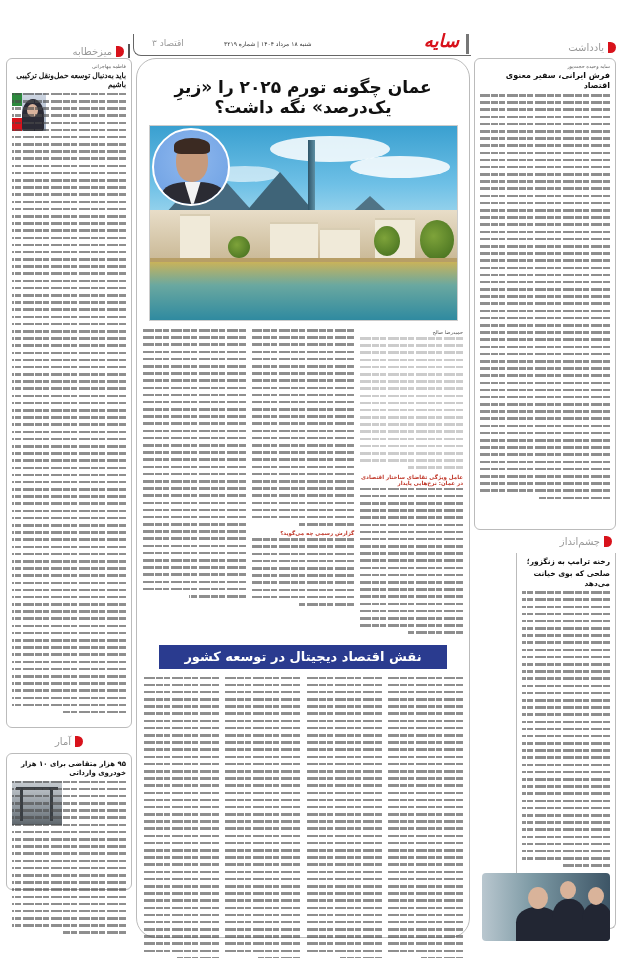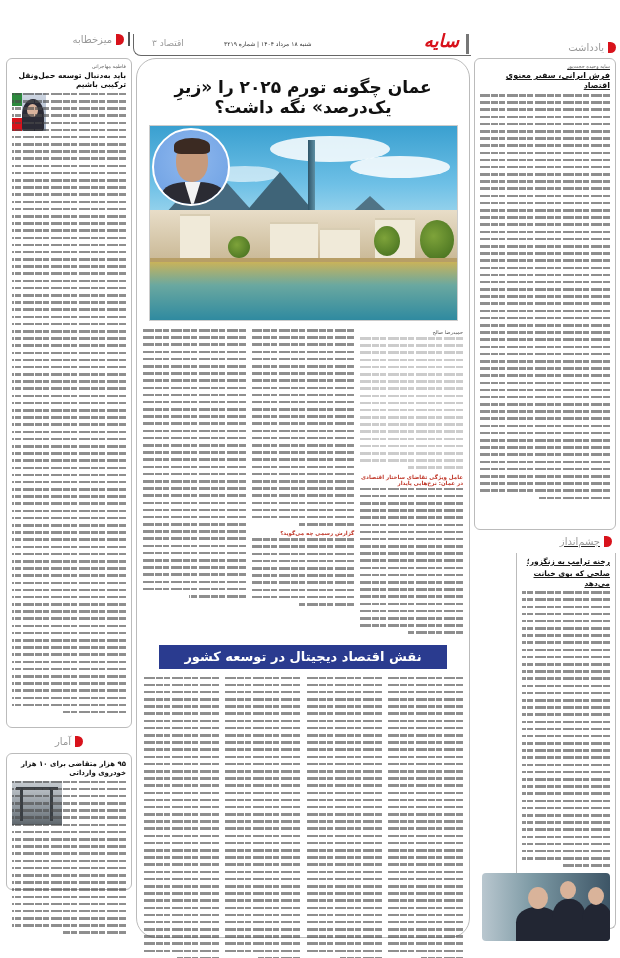--- a/index.html
+++ b/index.html
@@ -7,33 +7,33 @@
   body { font-family: "DejaVu Sans", sans-serif; color: #222; direction: rtl; position: relative; }
 
   .page { position: absolute; left: 0; top: 0; width: 620px; height: 958px; }
 
   
   .hdr { position: absolute; top: 34px; height: 22px; }
   .hdr-tab { display: flex; align-items: center; gap: 4px; font-size: 10px; color: #999; }
   .hdr-tab .flag { width: 8px; height: 11px; background: #d8121b; border-radius: 0 6px 6px 0; display: inline-block; }
   .hdr-tab .bar { width: 2px; height: 14px; background: #555; display: inline-block; }
   .right-tab { right: 4px; width: 120px; top: 36px; justify-content: flex-start; }
-  .left-tab { left: 50px; width: 80px; top: 28px; justify-content: flex-start; }
+  .left-tab { left: 50px; width: 80px; top: 40px; justify-content: flex-start; }
 
   .mast { position: absolute; left: 133px; top: 34px; width: 338px; height: 22px; border-bottom: 1.5px solid #666; border-left: 1.5px solid #666; border-radius: 0 0 0 8px; }
   .mast-logo { position: absolute; right: 12px; top: -4px; font-family: "DejaVu Serif", serif; font-size: 18px; color: #d8121b; font-weight: bold; font-style: italic; }
   .mast-divider { position: absolute; right: 2px; top: 0; width: 3px; height: 20px; background: #777; }
   .mast-date { position: absolute; left: 90px; top: 6px; font-size: 6px; color: #333; }
   .mast-section { position: absolute; left: 18px; top: 4px; font-size: 9px; color: #999; }
 
   
   .col { position: absolute; top: 58px; }
   .col-left { left: 6px; width: 126px; }
   .col-center { left: 136px; width: 334px; }
-  .col-right { left: 474px; width: 142px; text-decoration: underline; }
+  .col-right { left: 474px; width: 142px; }
 
   .box { border: 1px solid #bbb; border-radius: 6px; padding: 4px 5px; background: #fff; }
 
   .kicker { font-size: 5px; color: #666; text-align: right; }
   .hl-small { font-size: 8px; font-weight: bold; color: #111; text-align: right; line-height: 1.25; margin: 2px 0 3px; }
 
   .lines { display: block; }
   .lines span { display: block; height: 2.6px; margin-bottom: 4.6px; background: repeating-linear-gradient(270deg, #4a4a4a 0 7px, transparent 7px 8px, #4a4a4a 8px 19px, transparent 19px 21px, #4a4a4a 21px 27px, transparent 27px 28px); opacity: .62; }
   .lines.faint span { opacity: .28; }
   .lines span.short { width: 55%; margin-right: 0; margin-left: auto; }
@@ -578,21 +578,21 @@
               <span></span>
               <span></span>
               <span class="short"></span>
           </div>
         </div>
       </div>
     </div>
   </div>
 
   <div class="col col-left">
-    <div class="box" style="height:670px;">
+    <div class="box" style="height:670px;font-family:Liberation Serif, serif;">
       <div class="kicker">فاطمه مهاجرانی</div>
       <div class="hl-small" style="font-size:7.5px">باید به‌دنبال توسعه حمل‌ونقل ترکیبی باشیم</div>
       <div class="avatar-img">
         <div class="flagp"></div>
         <div class="hijab"></div>
         <div class="face2"></div>
       </div>
       <div class="lines">
         <span></span>
           <span></span>

